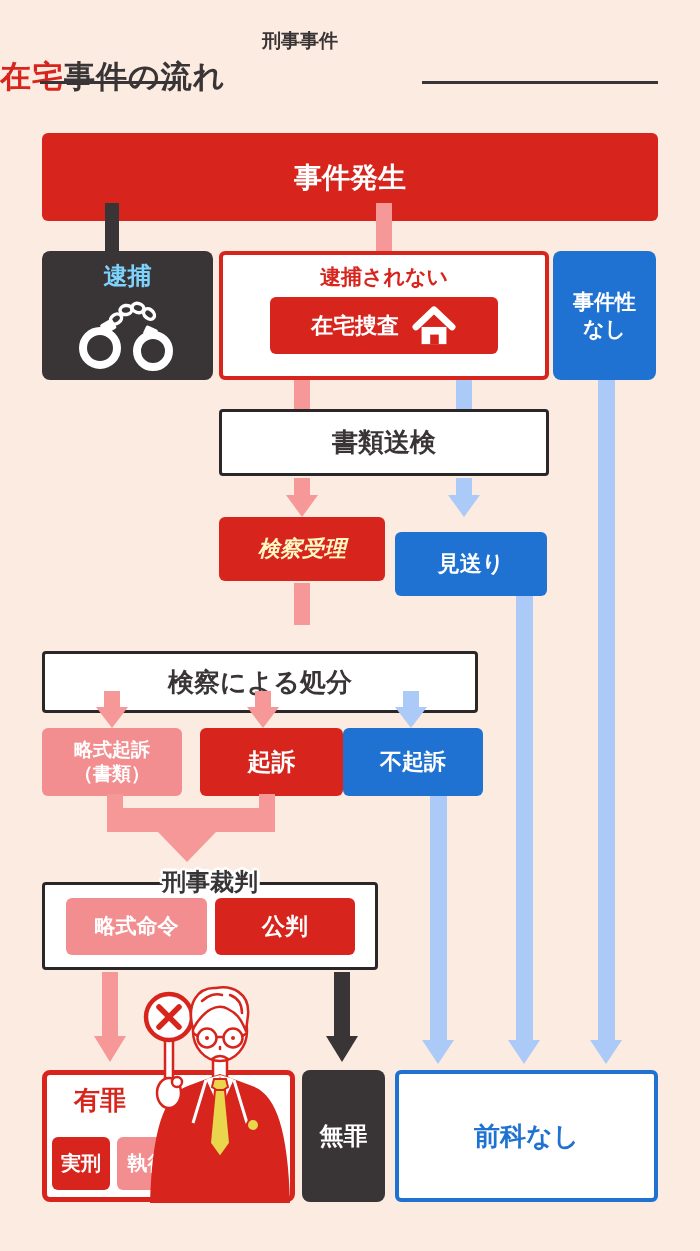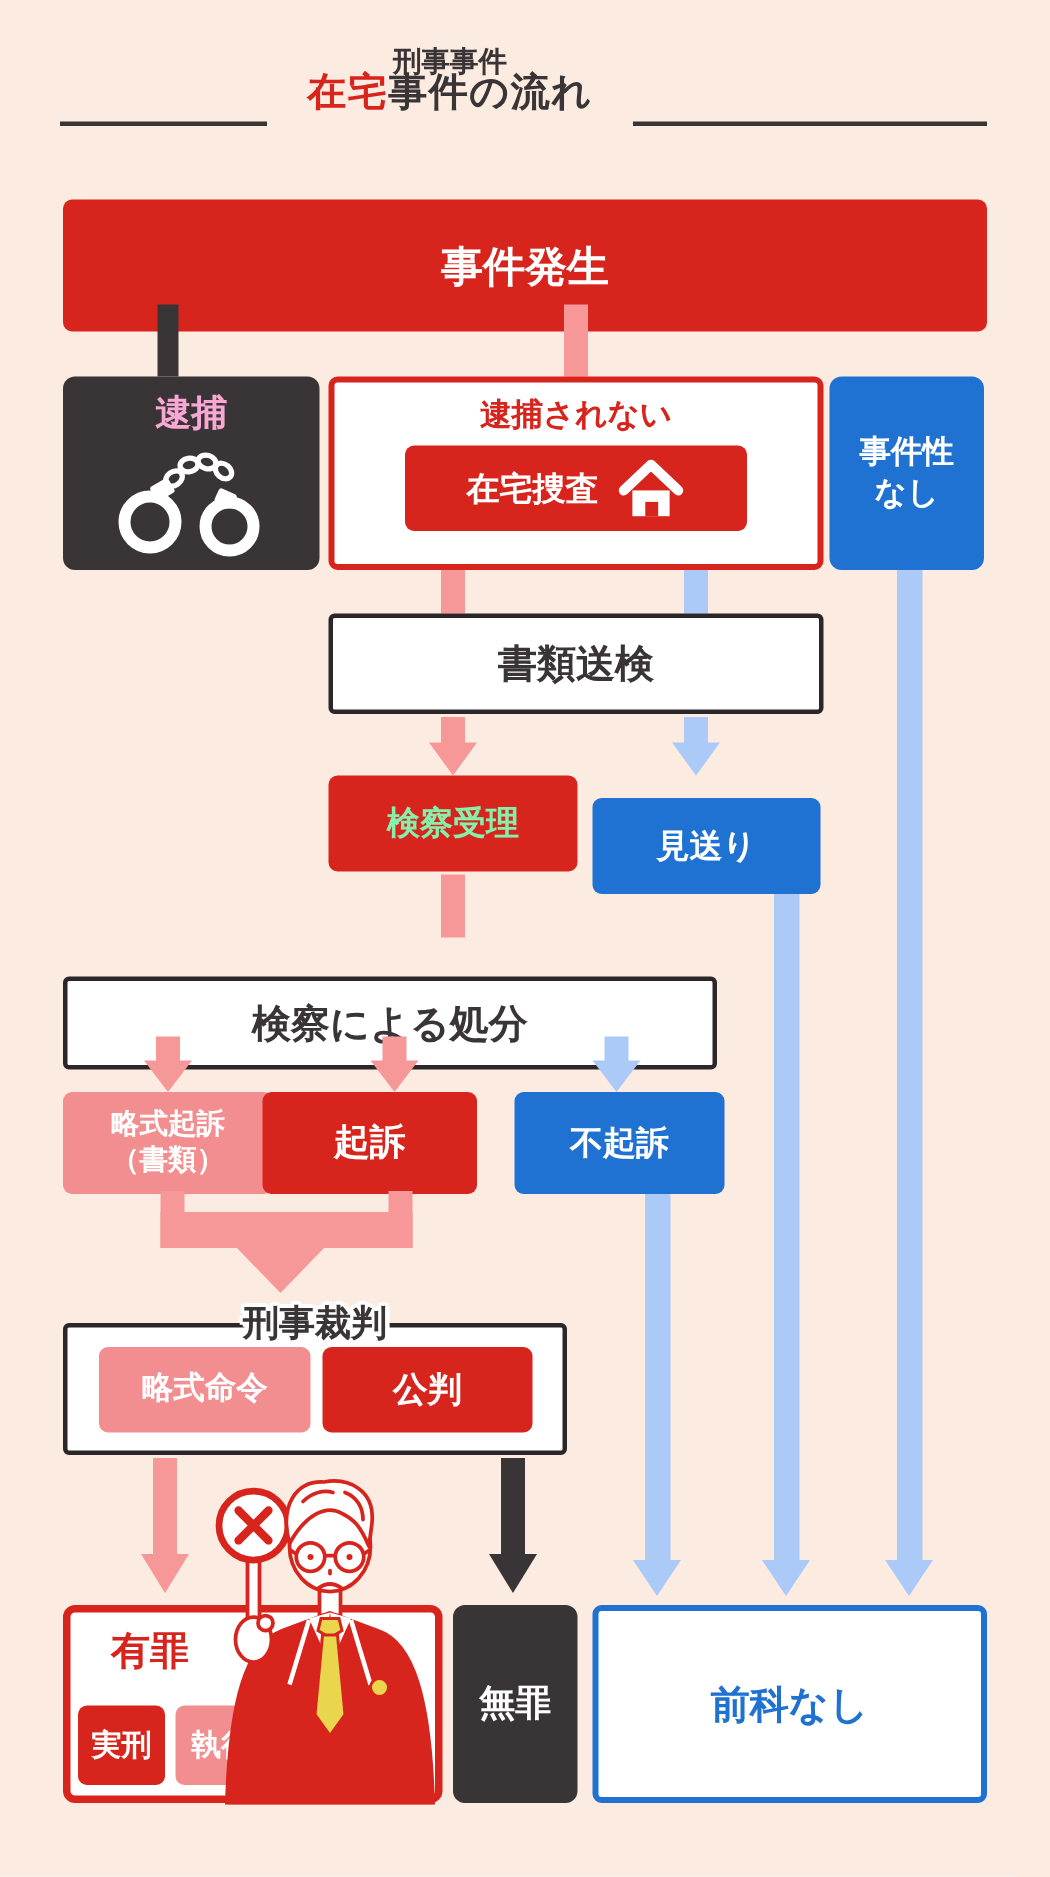--- a/index.html
+++ b/index.html
@@ -14,35 +14,35 @@
   .abs{position:absolute;}
   .box{position:absolute; display:flex; flex-direction:column; align-items:center;
        justify-content:center; font-weight:bold; text-align:center; line-height:1.25;}
   .bar{position:absolute;}
   .head{position:absolute; width:0; height:0;
         border-left:16px solid transparent; border-right:16px solid transparent;}
 
   
   #supertitle{left:0; top:28px; width:600px; text-align:center; font-size:19px;
               font-weight:bold; color:var(--dark);}
-  #main-title{left:0; top:44px; width:600px; text-align:center; font-size:26px;
+  #main-title{left:0; top:56px; width:600px; font-size:31px;
               font-weight:bold; color:var(--dark); letter-spacing:1px;}
   #main-title .accent{color:var(--red);}
   #rule-left{left:40px; top:81px; width:138px; height:3px; background:var(--dark);}
   #rule-right{left:422px; top:81px; width:236px; height:3px; background:var(--dark);}
 
   
   #incident{left:42px; top:133px; width:616px; height:88px; background:var(--red);
             border-radius:6px; color:#fff; font-size:28px;}
   #conn-dark-1{left:105px; top:203px; width:14px; height:48px; background:var(--dark);}
   #conn-pink-1{left:376px; top:203px; width:16px; height:48px; background:var(--pink-arrow);}
 
   
   #arrest{left:42px; top:251px; width:171px; height:129px; background:var(--dark);
-          border-radius:8px; color:#f9a8d4; font-size:24px; justify-content:flex-start;
+          border-radius:8px; color:#7dd3fc; font-size:24px; justify-content:flex-start;
           padding-top:10px;}
   #home-box{left:219px; top:251px; width:330px; height:129px; background:#fff;
             border:4px solid var(--red); border-radius:6px; justify-content:flex-start;
             padding-top:9px;}
   #home-box .caption{color:var(--red); font-size:21px; font-weight:bold;}
   #home-btn{margin-top:7px; width:228px; height:57px; background:var(--red);
             border-radius:6px; display:flex; align-items:center; justify-content:center;
             gap:12px; color:#fff; font-size:22px; font-weight:bold;}
   #nocase{left:553px; top:251px; width:103px; height:129px; background:var(--blue);
           border-radius:8px; color:#fff; font-size:21px;}
@@ -64,40 +64,40 @@
           border:3px solid var(--border-dark); border-radius:4px; color:var(--dark);
           font-size:26px;}
 
   
   #sh-pa{left:294px; top:478px; width:16px; height:18px; background:var(--pink-arrow);}
   #hd-pa{left:286px; top:495px; border-top:22px solid var(--pink-arrow);}
   #sh-ba{left:456px; top:478px; width:16px; height:18px; background:var(--blue-light);}
   #hd-ba{left:448px; top:495px; border-top:22px solid var(--blue-light);}
 
   #juri{left:219px; top:517px; width:166px; height:64px; background:var(--red);
-        border-radius:6px; color:#86efac; font-size:22px;}
+        border-radius:6px; color:#fef9c3; font-size:22px;font-style:italic;}
   #miokuri{left:395px; top:517px; width:152px; height:64px; background:var(--blue);
            border-radius:6px; color:#fff; font-size:22px;margin-top:15px;}
   #conn-pink-3{left:294px; top:583px; width:16px; height:42px; background:var(--pink-arrow);}
 
   #shobun{left:42px; top:651px; width:436px; height:62px; background:#fff;
           border:3px solid var(--border-dark); border-radius:4px; color:var(--dark);
           font-size:26px;}
 
   
   #sh-p1{left:104px; top:691px; width:16px; height:17px; background:var(--pink-arrow);}
   #hd-p1{left:96px;  top:707px; border-top:21px solid var(--pink-arrow);}
   #sh-p2{left:255px; top:691px; width:16px; height:17px; background:var(--pink-arrow);}
   #hd-p2{left:247px; top:707px; border-top:21px solid var(--pink-arrow);}
   #sh-b1{left:403px; top:691px; width:16px; height:17px; background:var(--blue-light);}
   #hd-b1{left:395px; top:707px; border-top:21px solid var(--blue-light);}
 
   #ryakushiki{left:42px; top:728px; width:140px; height:68px; background:var(--pink);
               border-radius:6px; color:#fff; font-size:19px;}
-  #kiso{left:175px; top:728px; width:143px; height:68px; background:var(--red);
+  #kiso{left:200px; top:728px; width:143px; height:68px; background:var(--red);
         border-radius:6px; color:#fff; font-size:24px;}
   #fukiso{left:343px; top:728px; width:140px; height:68px; background:var(--blue);
           border-radius:6px; color:#fff; font-size:22px;}
 
   #merge-svg{left:100px; top:794px;}
 
   
   #saiban{left:42px; top:882px; width:336px; height:88px; background:#fff;
           border:3px solid var(--border-dark); border-radius:4px;}
   #saiban-label{left:42px; top:866px; width:336px; text-align:center; font-size:24px;

